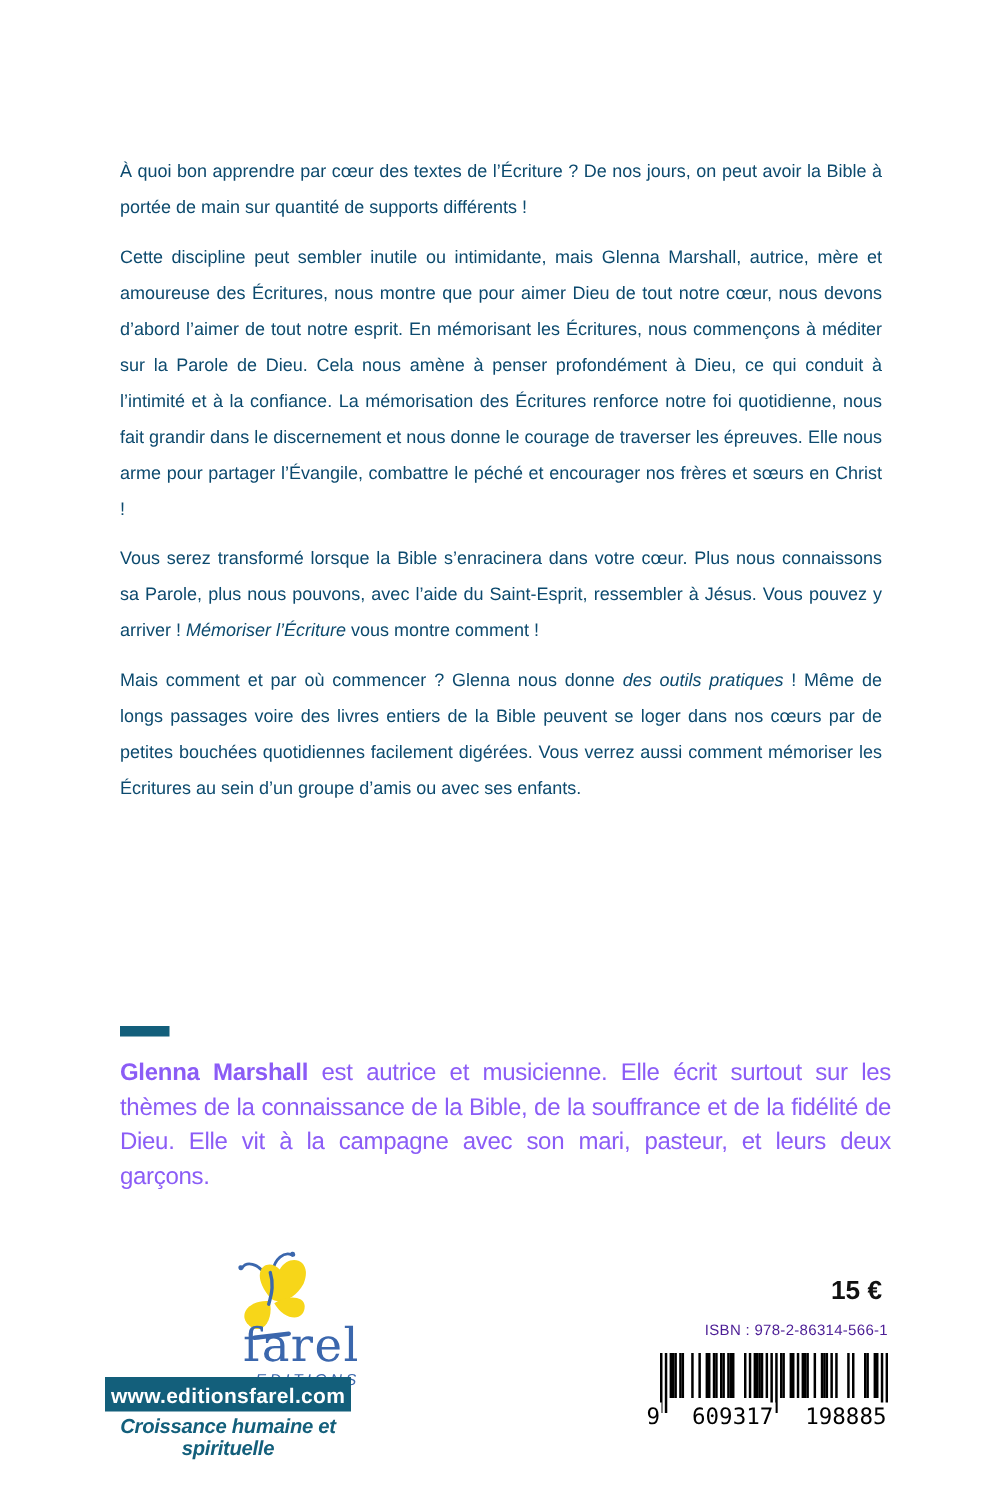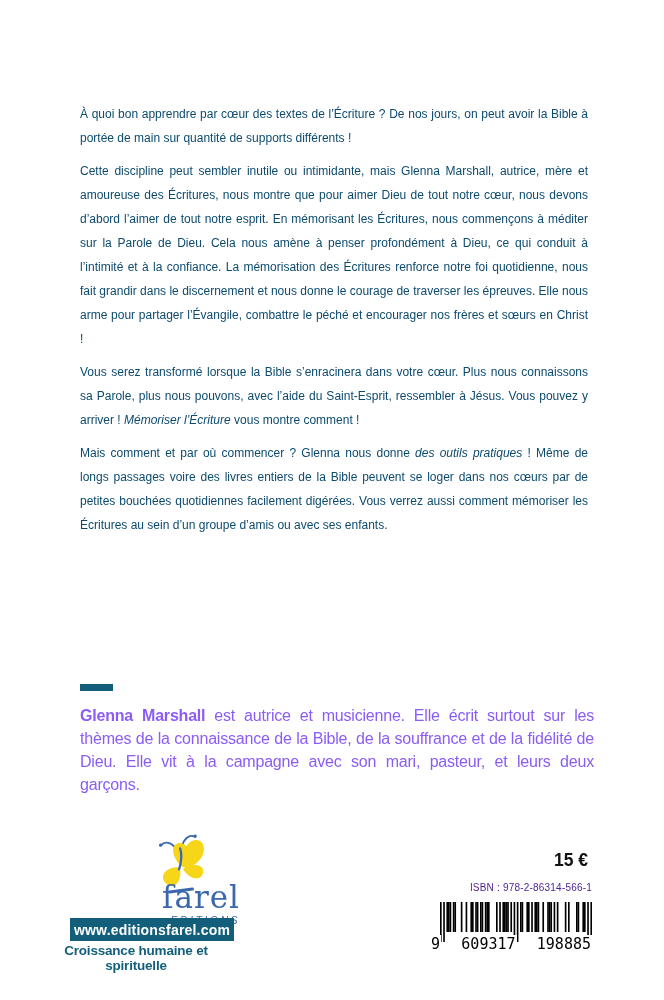--- a/index.html
+++ b/index.html
@@ -51,22 +51,22 @@
   }
 
   
   .webbox{
     position:absolute;left:70px;top:918px;width:164px;height:23px;
     background:#135f7b;color:#ffffff;font-weight:bold;font-size:14px;
     display:flex;align-items:center;justify-content:center;
     letter-spacing:0.2px;
   }
   .tagline{
-    position:absolute;left:40px;top:943px;width:192px;text-align:center;
-    color:#135f7b;font-weight:bold;font-size:13.5px;letter-spacing:-0.2px;
+    position:absolute;left:56px;top:943px;width:192px;text-align:center;
+    color:#135f7b;font-weight:bold;font-size:13.5px;letter-spacing:-0.2px;font-style:italic;
   }
 
   
   .price{
     position:absolute;right:76px;top:850px;
     font-weight:bold;font-size:17.5px;color:#111111;
   }
   .isbn{
     position:absolute;right:72px;top:882px;
     font-size:10px;color:#4c1d95;letter-spacing:0.2px;

